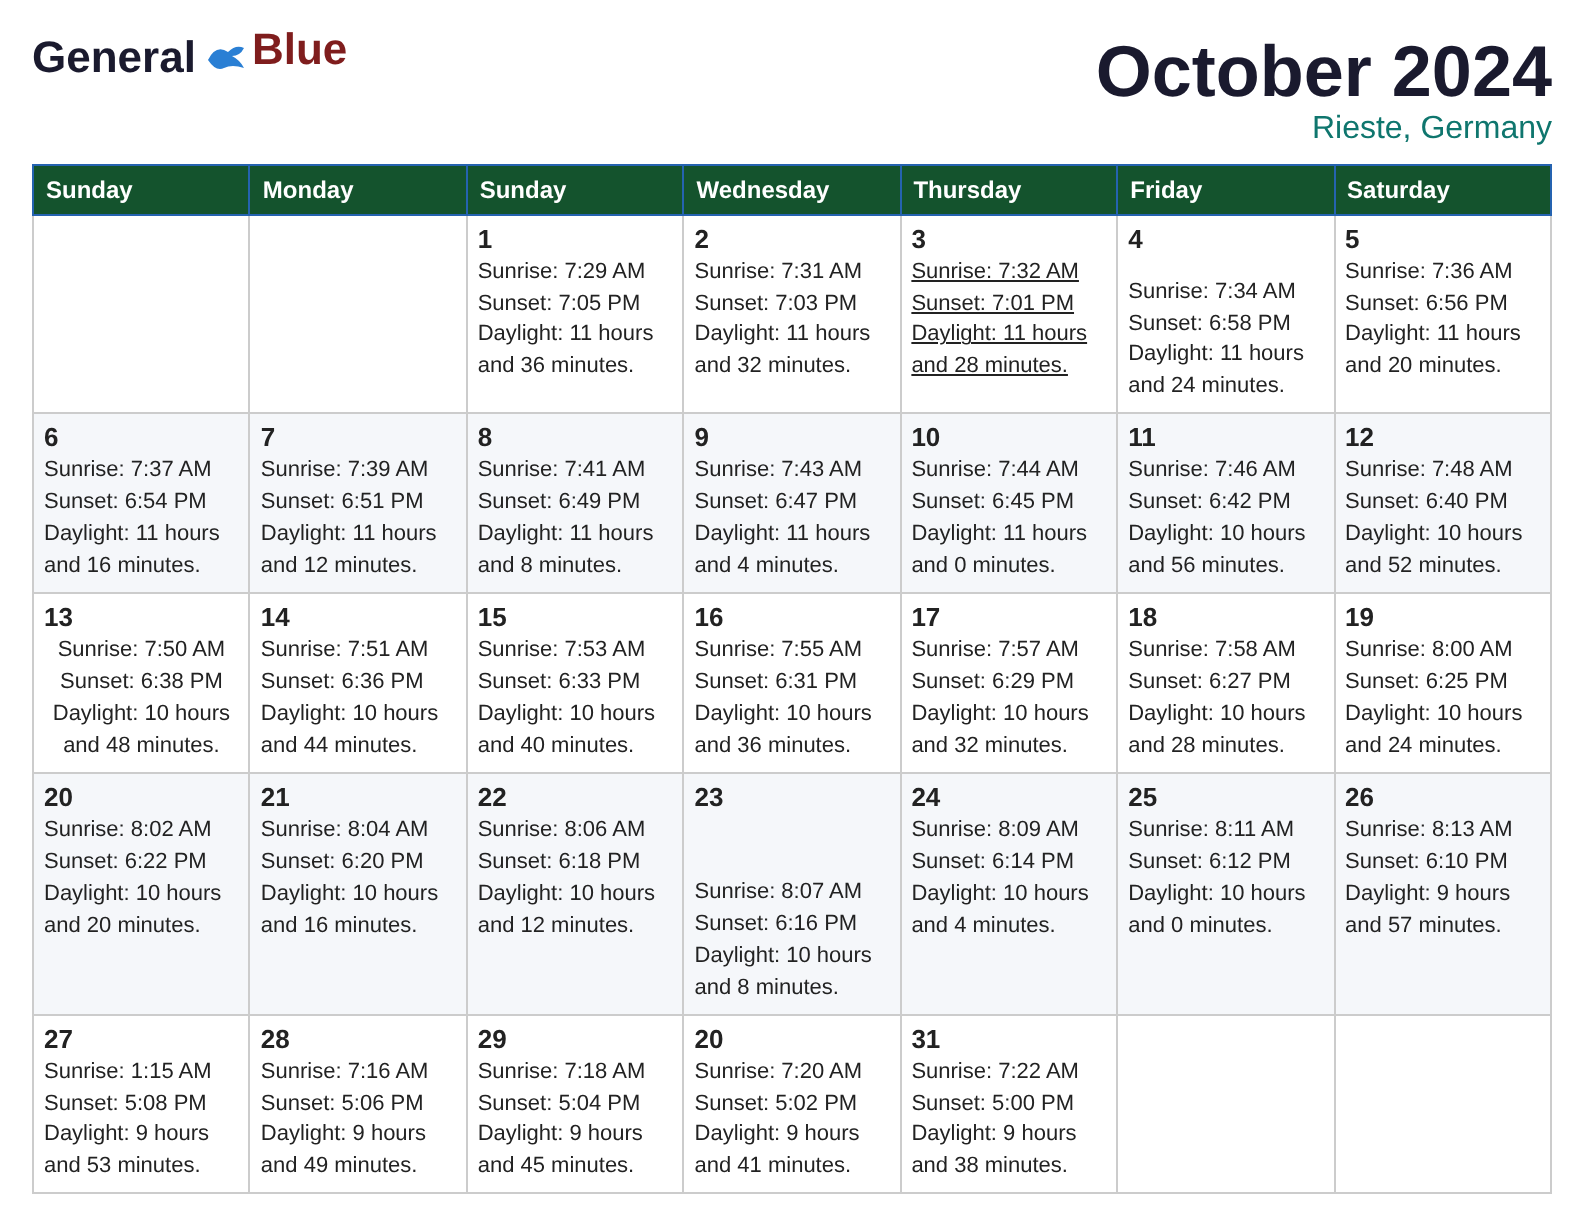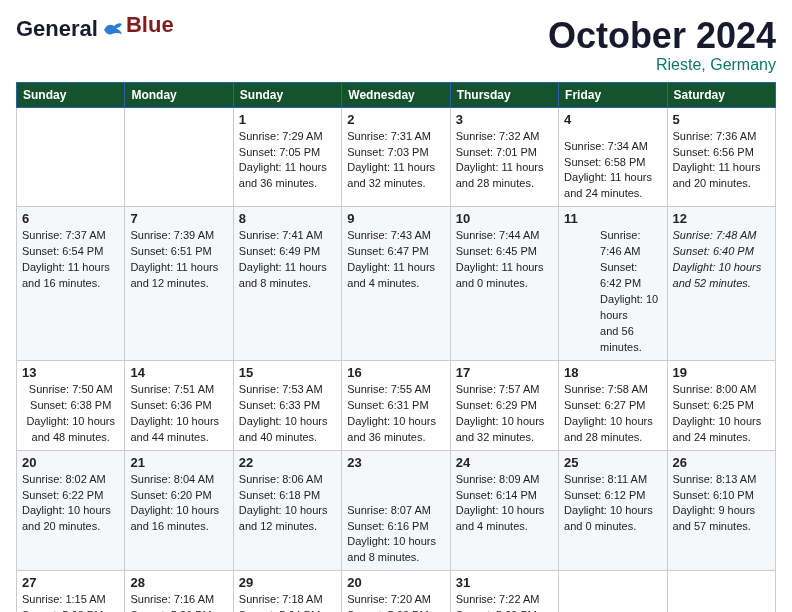--- a/index.html
+++ b/index.html
@@ -126,21 +126,21 @@
         </td>
         <td>
           <span class="day-num">2</span>
           <div class="day-info" style="white-space: pre-line;">Sunrise: 7:31 AM
 Sunset: 7:03 PM
 Daylight: 11 hours
 and 32 minutes.</div>
         </td>
         <td>
           <span class="day-num">3</span>
-          <div class="day-info" style="white-space: pre-line;">Sunrise: 7:32 AM
+          <div class="day-info" style="white-space: pre-line; text-decoration: underline;">Sunrise: 7:32 AM
 Sunset: 7:01 PM
 Daylight: 11 hours
 and 28 minutes.</div>
         </td>
         <td>
           <span class="day-num">4</span>
           <div class="day-info" style="white-space: pre-line; margin-top: 12px;">Sunrise: 7:34 AM
 Sunset: 6:58 PM
 Daylight: 11 hours
 and 24 minutes.</div>
@@ -184,28 +184,28 @@
         </td>
         <td>
           <span class="day-num">10</span>
           <div class="day-info" style="white-space: pre-line;">Sunrise: 7:44 AM
 Sunset: 6:45 PM
 Daylight: 11 hours
 and 0 minutes.</div>
         </td>
         <td>
           <span class="day-num">11</span>
-          <div class="day-info" style="white-space: pre-line; margin-left: 36px;">Sunrise: 7:46 AM
+          <div class="day-info" style="white-space: pre-line;">Sunrise: 7:46 AM
 Sunset: 6:42 PM
 Daylight: 10 hours
 and 56 minutes.</div>
         </td>
         <td>
           <span class="day-num">12</span>
-          <div class="day-info" style="white-space: pre-line; font-style: italic;">Sunrise: 7:48 AM
+          <div class="day-info" style="white-space: pre-line;">Sunrise: 7:48 AM
 Sunset: 6:40 PM
 Daylight: 10 hours
 and 52 minutes.</div>
         </td>
       </tr>
       <tr>
         <td>
           <span class="day-num">13</span>
           <div class="day-info" style="white-space: pre-line; text-align: center;">Sunrise: 7:50 AM
 Sunset: 6:38 PM

